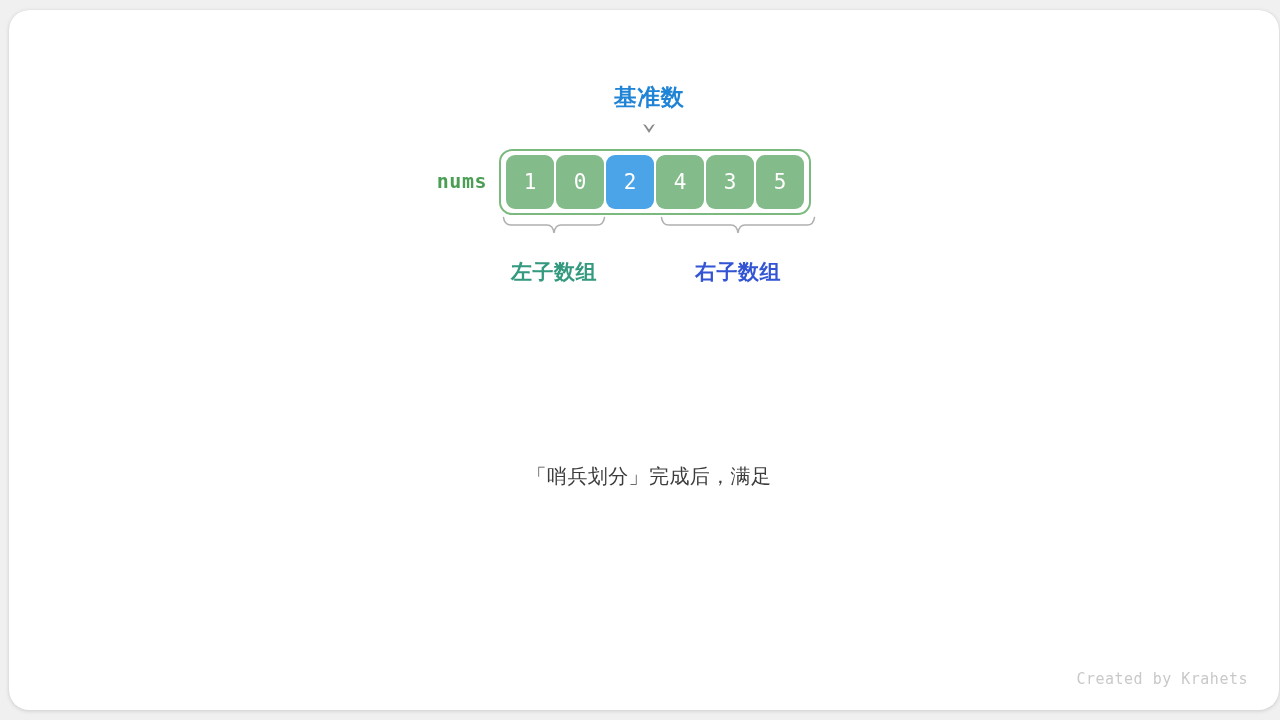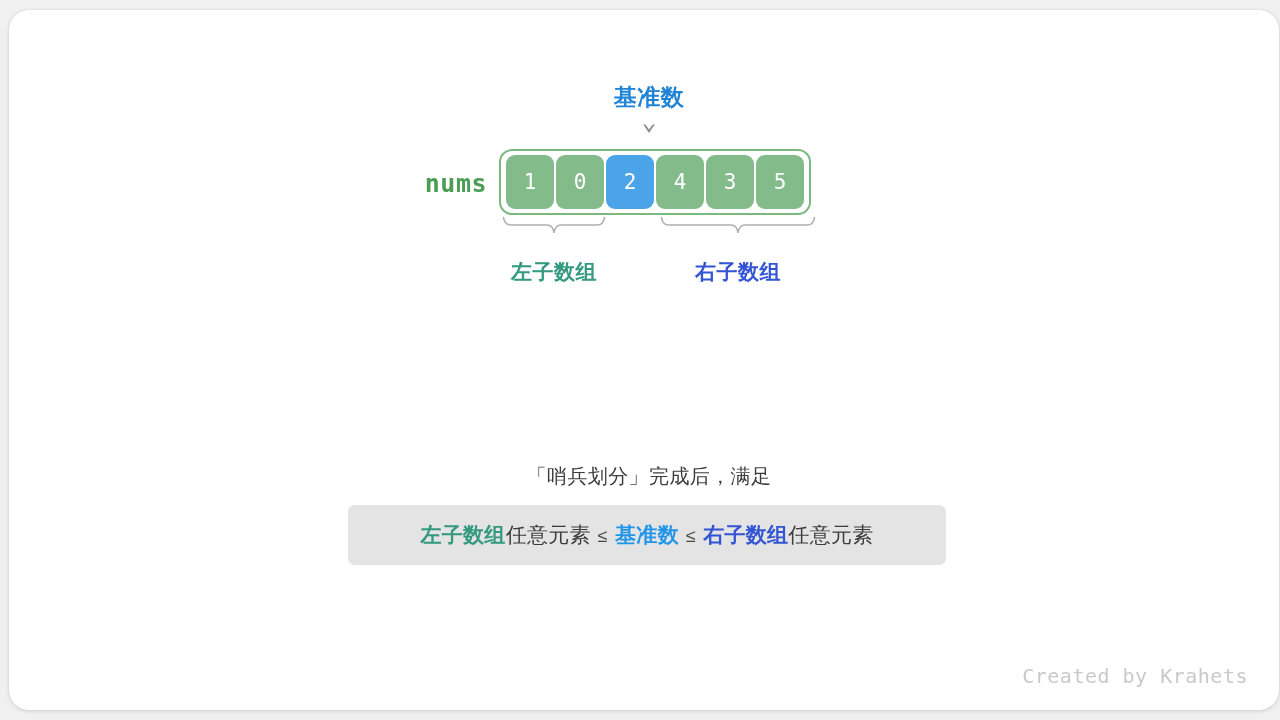--- a/index.html
+++ b/index.html
@@ -67,21 +67,21 @@
     width: 1280px;
     height: 74px;
   }
   .nums-label {
     position: absolute;
     left: 398px;
     top: 22px;
     width: 80px;
     text-align: right;
     font-family: "DejaVu Sans Mono", "Liberation Mono", monospace;
-    font-size: 25px;
+    font-size: 20px;
     font-weight: bold;
     color: #4c9e55;
     letter-spacing: 0.5px;
   }
   .array-box {
     position: absolute;
     left: 490px;
     top: 2px;
     height: 66px;
     box-sizing: border-box;
@@ -178,21 +178,21 @@
     padding: 0 7px;
     font-size: 18px;
   }
 
   
   .footer-credit {
     position: absolute;
     right: 31px;
     bottom: 22px;
     font-family: "DejaVu Sans Mono", "Liberation Mono", monospace;
-    font-size: 20px;
+    font-size: 15px;
     color: #c9c9c9;
     letter-spacing: 0.5px;
   }
 </style>
 </head>
 <body>
 
 <div class="page-frame">
   <div class="card">
 
@@ -226,22 +226,17 @@
       </svg>
     </div>
 
     <div class="sub-labels">
       <div class="sub-label left" style="left:493px; width:104px;">左子数组</div>
       <div class="sub-label right" style="left:651px; width:156px;">右子数组</div>
     </div>
 
     <div class="caption">「哨兵划分」完成后，满足</div>
 
-    <div class="formula-box">
-      <div class="formula">
-        <span class="kw-left">左子数组</span><span class="plain">任意元素</span><span class="op">≤</span><span class="kw-pivot">基准数</span><span class="op">≤</span><span class="kw-right">右子数组</span><span class="plain">任意元素</span>
-      </div>
-    </div>
 
     <div class="footer-credit">Created by Krahets</div>
 
   </div>
 </div>
 
 </body></html>

